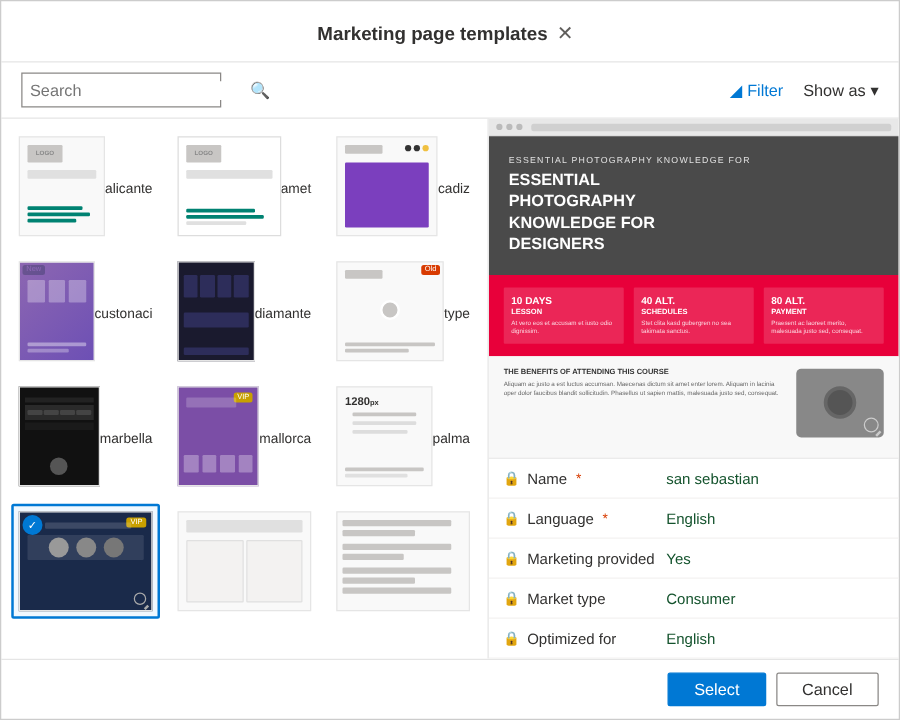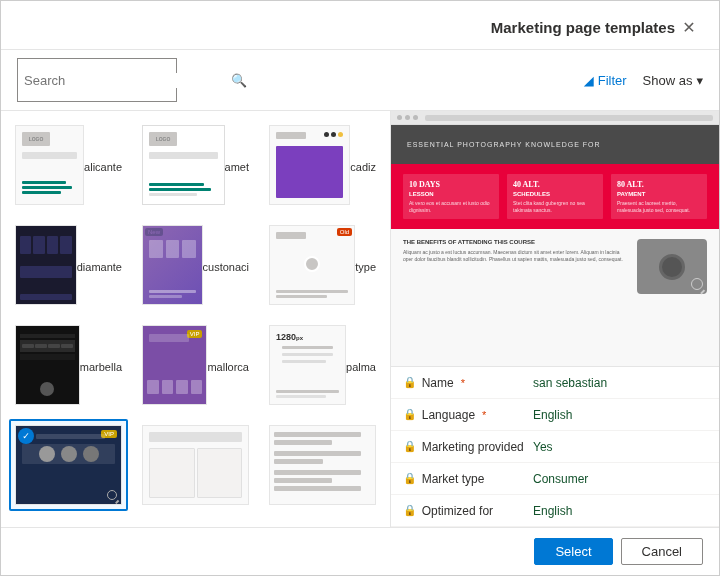--- a/index.html
+++ b/index.html
@@ -12,21 +12,21 @@
       border: 1px solid #ccc;
       box-shadow: 0 4px 20px rgba(0,0,0,0.3);
       display: flex;
       flex-direction: column;
       position: relative;
     }
 
     .dialog-header {
       display: flex;
       align-items: center;
-      justify-content: flex-end;
+      justify-content: center;
       padding: 12px 16px 8px 16px;
       border-bottom: 1px solid #e5e5e5;
     }
 
     .dialog-title {
       font-size: 15px;
       font-weight: 600;
       color: #323130;
     }
 
@@ -49,23 +49,22 @@
       justify-content: space-between;
       padding: 8px 16px;
       border-bottom: 1px solid #e5e5e5;
     }
 
     .search-box {
       display: flex;
       align-items: center;
       border: 1px solid #8a8886;
       width: 160px;
-      height: 44px;
+      height: 28px;
       padding: 0 6px;
-      gap: 31px;
     }
     .search-input {
       border: none;
       outline: none;
       font-size: 13px;
       flex: 1;
       color: #323130;
     }
     .search-icon-wrap {
       color: #323130;
@@ -340,21 +339,21 @@
       border-radius: 1px;
     }
     .preview-card-title {
       font-size: 6px; color: #fff; font-weight: bold; text-transform: uppercase;
       margin-bottom: 3px;
     }
     .preview-card-text {
       font-size: 5px; color: rgba(255,255,255,0.8); line-height: 1.3;
     }
     .preview-card-num {
-      font-size: 8px; color: #fff; font-weight: bold; margin-bottom: 2px; font-family: Liberation Serif, serif;
+      font-size: 8px; color: #fff; font-weight: bold; margin-bottom: 2px;
     }
 
     .preview-bottom {
       background: #f8f8f8;
       padding: 10px 12px;
       display: flex;
       gap: 10px;
       flex: 1;
     }
     .preview-text-block {
@@ -549,48 +548,48 @@
             <div class="tb-dot" style="background:#333;"></div>
             <div class="tb-dot" style="background:#f0c040;"></div>
           </div>
           <div style="position:absolute;top:6px;left:6px;width:30px;height:7px;background:#c8c6c4;border-radius:1px;"></div>
           <div class="tb-content"></div>
         </div>
         <span class="template-label">cadiz</span>
       </div>
 
       <div class="template-item">
-        <div class="template-thumb thumb-diamante">
-          <div class="tb-grid">
-            <div class="tb-grid-cell"></div>
-            <div class="tb-grid-cell"></div>
-            <div class="tb-grid-cell"></div>
-            <div class="tb-grid-cell"></div>
-          </div>
-          <div style="position:absolute;top:40px;left:4px;right:4px;height:12px;background:#2d2d5a;border-radius:1px;"></div>
-          <div class="tb-bottom"></div>
-        </div>
-        <span class="template-label">diamante</span>
-      </div>
-
-      <div class="template-item">
         <div class="template-thumb thumb-custonaci">
           <div class="tb-new-badge">New</div>
           <div style="position:absolute;top:0;left:0;right:0;bottom:0;background:linear-gradient(135deg,#7b4ea6,#5533aa);opacity:0.85;"></div>
           <div style="position:absolute;top:14px;left:6px;right:6px;display:flex;gap:3px;">
             <div style="width:18px;height:18px;background:rgba(255,255,255,0.3);border-radius:1px;"></div>
             <div style="width:18px;height:18px;background:rgba(255,255,255,0.3);border-radius:1px;"></div>
             <div style="width:18px;height:18px;background:rgba(255,255,255,0.3);border-radius:1px;"></div>
           </div>
           <div style="position:absolute;bottom:6px;left:6px;right:6px;">
             <div style="height:3px;background:rgba(255,255,255,0.4);border-radius:1px;margin-bottom:2px;"></div>
             <div style="height:3px;background:rgba(255,255,255,0.3);border-radius:1px;width:70%;"></div>
           </div>
         </div>
         <span class="template-label">custonaci</span>
+      </div>
+
+      <div class="template-item">
+        <div class="template-thumb thumb-diamante">
+          <div class="tb-grid">
+            <div class="tb-grid-cell"></div>
+            <div class="tb-grid-cell"></div>
+            <div class="tb-grid-cell"></div>
+            <div class="tb-grid-cell"></div>
+          </div>
+          <div style="position:absolute;top:40px;left:4px;right:4px;height:12px;background:#2d2d5a;border-radius:1px;"></div>
+          <div class="tb-bottom"></div>
+        </div>
+        <span class="template-label">diamante</span>
       </div>
 
       <div class="template-item">
         <div class="template-thumb thumb-ibiza">
           <div class="tb-old-badge">Old</div>
           <div style="position:absolute;top:6px;left:6px;width:30px;height:7px;background:#c8c6c4;border-radius:1px;"></div>
           <div class="tb-face"></div>
           <div style="position:absolute;bottom:6px;left:6px;right:6px;">
             <div style="height:3px;background:#c8c6c4;border-radius:1px;margin-bottom:2px;"></div>
             <div style="height:3px;background:#c8c6c4;border-radius:1px;width:70%;"></div>
@@ -700,20 +699,23 @@
 
           <div class="preview-browser-bar">
             <div class="browser-dot"></div>
             <div class="browser-dot"></div>
             <div class="browser-dot"></div>
             <div class="browser-addr"></div>
           </div>
 
           <div class="preview-hero">
             <div class="preview-hero-tag">ESSENTIAL PHOTOGRAPHY KNOWLEDGE FOR</div>
+            <div class="preview-hero-title">
+              ESSENTIAL<br>PHOTOGRAPHY<br>KNOWLEDGE FOR<br><em>DESIGNERS</em>
+            </div>
           </div>
 
           <div class="preview-pink-section">
             <div class="preview-card">
               <div class="preview-card-num">10 DAYS</div>
               <div class="preview-card-title">LESSON</div>
               <div class="preview-card-text">At vero eos et accusam et iusto odio dignissim.</div>
             </div>
             <div class="preview-card">
               <div class="preview-card-num">40 ALT.</div>

